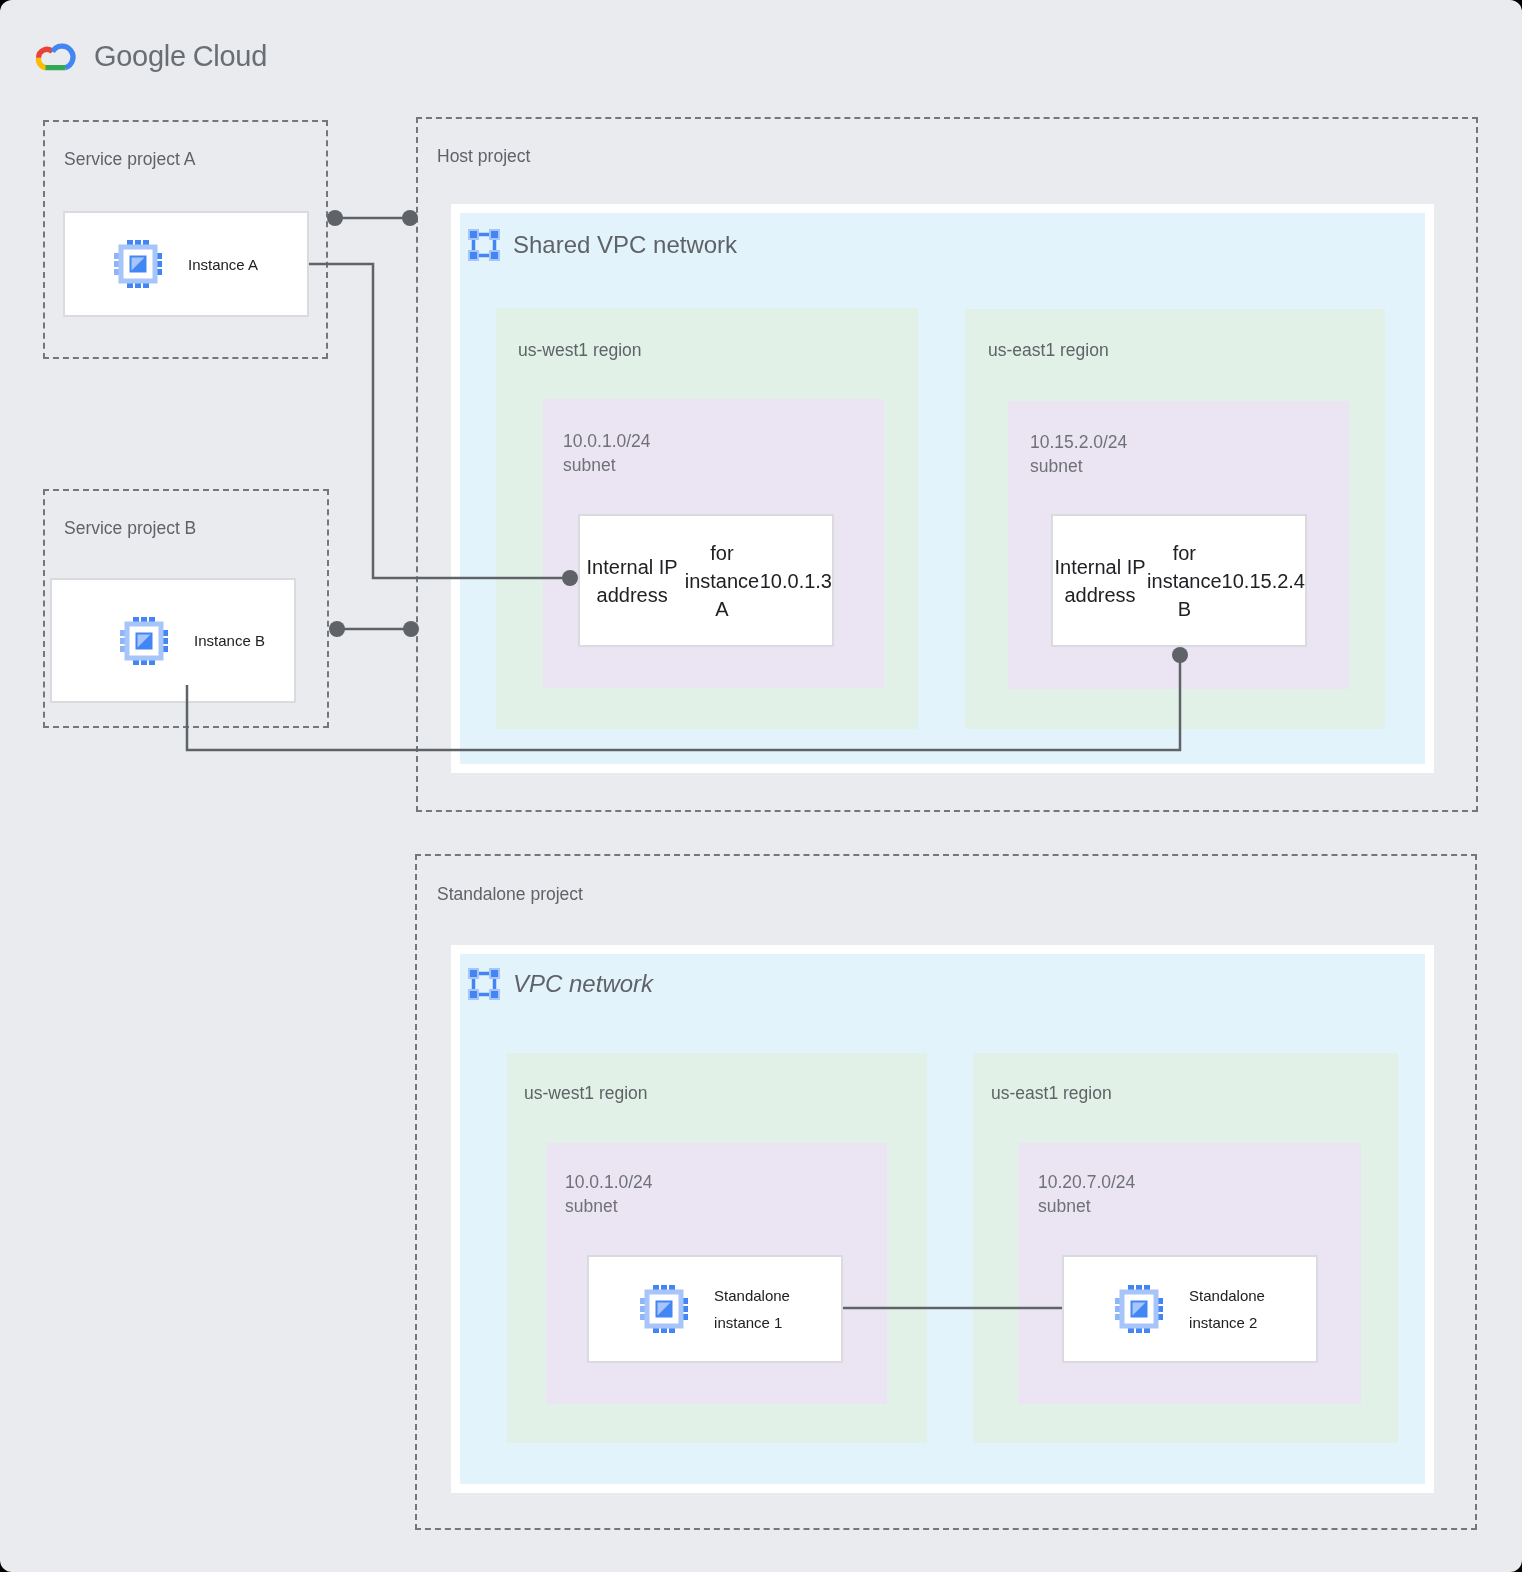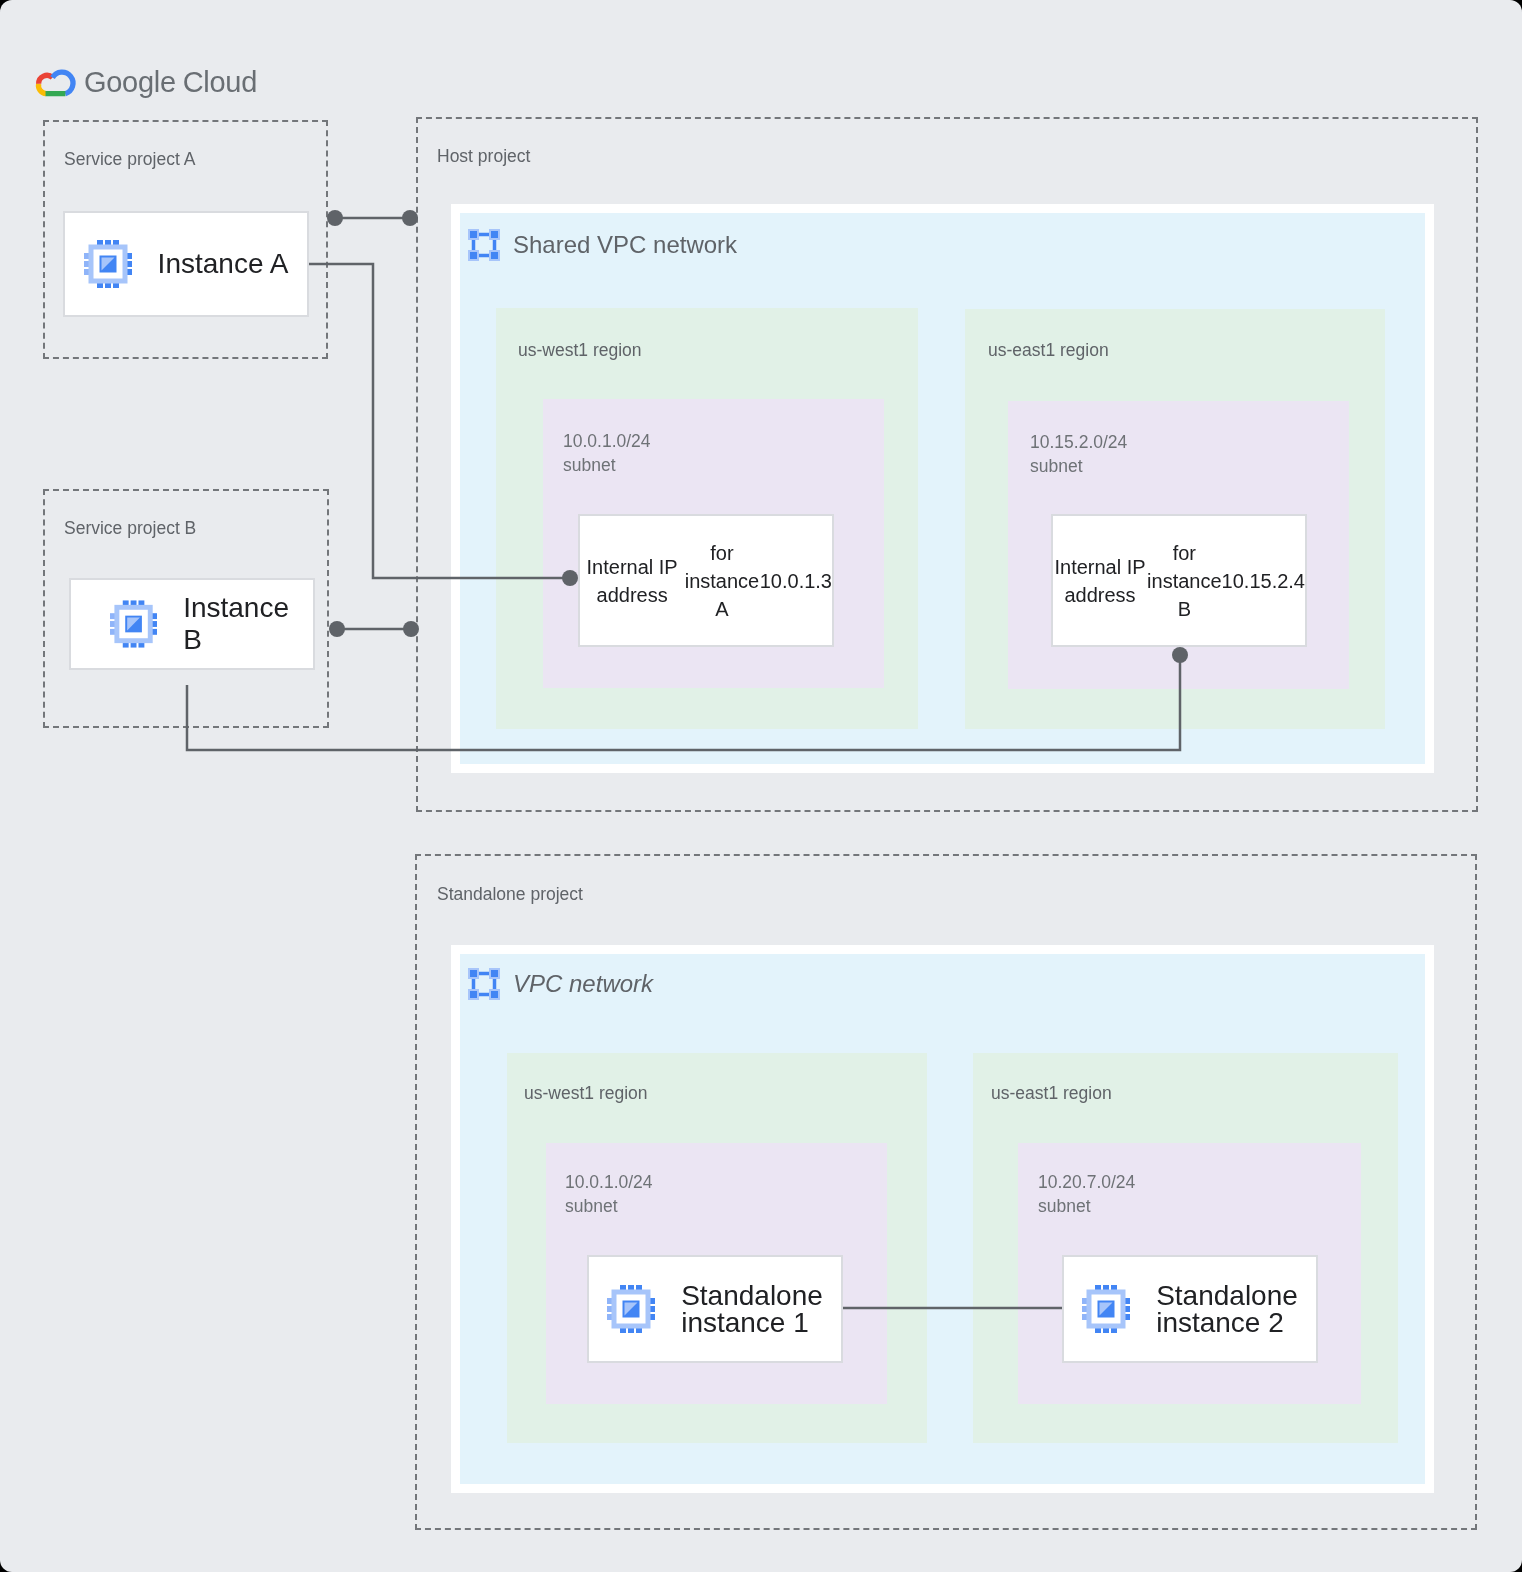--- a/index.html
+++ b/index.html
@@ -15,24 +15,24 @@
   .net-label{font-size:24px;color:#5F6368;white-space:nowrap;}
   .region{position:absolute;background:#E1F1E7;}
   .region-title{position:absolute;font-size:17.5px;color:#5F6368;white-space:nowrap;}
   .subnet{position:absolute;background:#EBE5F3;}
   .subnet-label{position:absolute;font-size:17.5px;color:#6E7276;line-height:24px;}
   .whitebox{
     position:absolute;background:#FFFFFF;border:2px solid #D9DBDF;box-sizing:border-box;
     display:flex;align-items:center;justify-content:center;
   }
   .ipbox{flex-direction:row;font-size:20px;color:#202124;line-height:28px;text-align:center;}
-  .instbox{gap:26px;font-size:28px;color:#202124;}
+  .instbox{gap:26px;font-size:15px;color:#202124;}
   .inst-lines{line-height:27px;}
   .wires{position:absolute;left:0;top:0;z-index:10;pointer-events:none;}
-  .logo{position:absolute;left:34px;top:38px;display:flex;align-items:center;gap:6px;margin-top:26px;}
+  .logo{position:absolute;left:34px;top:38px;display:flex;align-items:center;gap:16px;}
   .logo-text{font-size:29px;color:#696E73;letter-spacing:-0.3px;white-space:nowrap;}
   .logo-text .g{font-weight:500;}
   .logo-text .c{font-weight:400;margin-left:7px;}
   svg{display:block;}
 </style>
 </head>
 <body>
 
 <div class="canvas">
 
@@ -64,21 +64,21 @@
         <rect x="39" y="29" width="9" height="6" fill="#4285F4"></rect>
       <rect x="7" y="7" width="34" height="34" fill="#FFFFFF" stroke="#A7C5FA" stroke-width="5"></rect>
       <rect x="15.5" y="15.5" width="17" height="17" fill="#4285F4"></rect>
       <path d="M17.5 17.5 H30.5 L17.5 30.5 Z" fill="#A7C5FA"></path>
     </svg>
     <span>Instance A</span>
   </div>
 
   <div class="dashed" style="left:43px;top:489px;width:286px;height:239px;"></div>
   <div class="proj-title" style="left:64px;top:518px;">Service project B</div>
-  <div class="whitebox instbox" style="left:69px;top:578px;width:246px;height:92px;padding-left:39px;">
+  <div class="whitebox instbox" style="left:50px;top:578px;width:246px;height:125px;padding-left:39px;">
     <svg width="48" height="48" viewBox="0 0 48 48">
       <rect x="13" y="0" width="6" height="9" fill="#4285F4"></rect>
         <rect x="21" y="0" width="6" height="9" fill="#4285F4"></rect>
         <rect x="29" y="0" width="6" height="9" fill="#4285F4"></rect>
       <rect x="13" y="39" width="6" height="9" fill="#4285F4"></rect>
         <rect x="21" y="39" width="6" height="9" fill="#4285F4"></rect>
         <rect x="29" y="39" width="6" height="9" fill="#4285F4"></rect>
       <rect x="0" y="13" width="9" height="6" fill="#8FB4F9"></rect>
         <rect x="0" y="21" width="9" height="6" fill="#8FB4F9"></rect>
         <rect x="0" y="29" width="9" height="6" fill="#8FB4F9"></rect>

